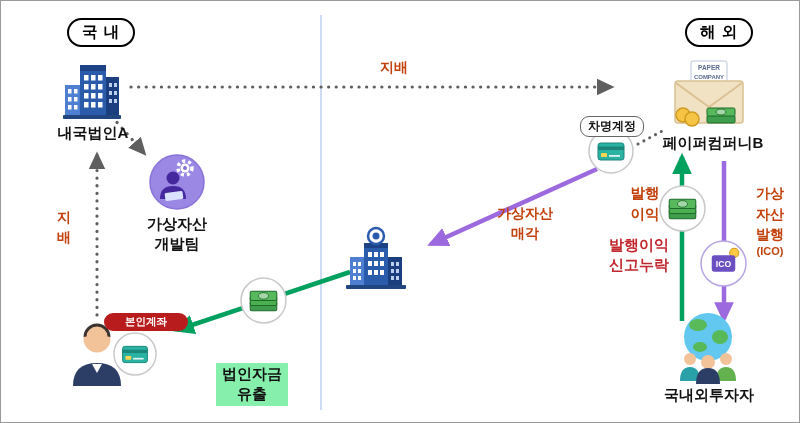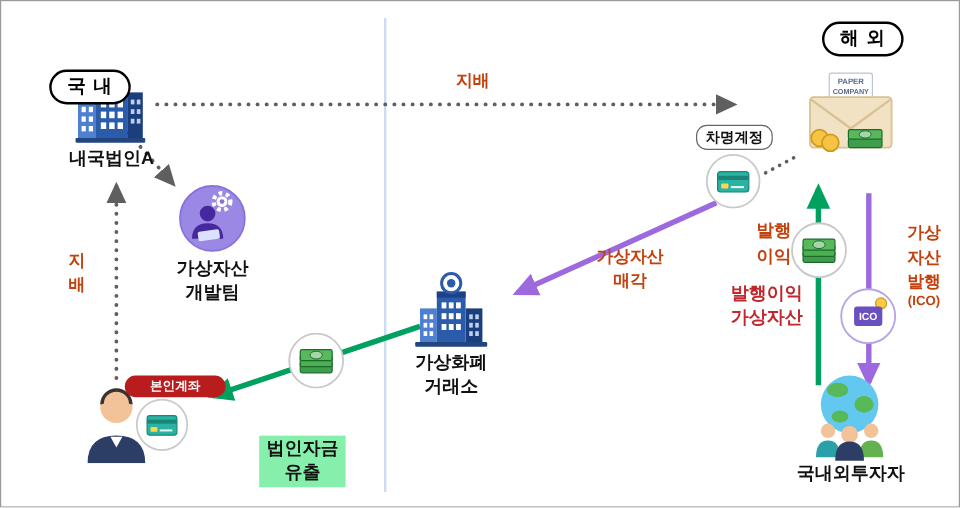--- a/index.html
+++ b/index.html
@@ -41,21 +41,21 @@
     <path d="M130,86 L610,86" stroke="#5f5f5f" stroke-width="3.2" stroke-dasharray="0.1 7.5" stroke-linecap="round" fill="none" marker-end="url(#ah-gray)"></path>
     <path d="M96,314 L96,154" stroke="#5f5f5f" stroke-width="3.2" stroke-dasharray="0.1 7.5" stroke-linecap="round" fill="none" marker-end="url(#ah-gray)"></path>
     <path d="M106,110 L143,152" stroke="#5f5f5f" stroke-width="3.2" stroke-dasharray="0.1 7.5" stroke-linecap="round" fill="none" marker-end="url(#ah-gray)"></path>
     <path d="M637,143 L665,128" stroke="#5f5f5f" stroke-width="3" stroke-dasharray="0.1 6.5" stroke-linecap="round" fill="none"></path>
     <path d="M596,168 L430,243" stroke="#9c6ade" stroke-width="4.5" fill="none" marker-end="url(#ah-purple)"></path>
     <path d="M349,271 L176,329" stroke="#00a05f" stroke-width="4.5" fill="none" marker-end="url(#ah-green)"></path>
     <path d="M681,320 L681,156" stroke="#00a05f" stroke-width="4.5" fill="none" marker-end="url(#ah-green)"></path>
     <path d="M723,160 L723,318" stroke="#9c6ade" stroke-width="4.5" fill="none" marker-end="url(#ah-purple)"></path>
   </svg>
 
-  <div class="abs pill" style="left:40px;top:17px;margin-top:40px;">국 내</div>
+  <div class="abs pill" style="left:66px;top:17px;">국 내</div>
   <div class="abs pill" style="left:684px;top:17px;">해 외</div>
 
   <div class="abs icon" style="left:60px;top:58px;width:62px;height:62px;">
     <svg viewBox="0 0 62 62" width="62" height="62">
       <rect x="4" y="26" width="15" height="30" fill="#4f7fd0"></rect>
       <rect x="7" y="30" width="3.5" height="4.5" fill="#fff"></rect>
         <rect x="13" y="30" width="3.5" height="4.5" fill="#fff"></rect>
       <rect x="7" y="38" width="3.5" height="4.5" fill="#fff"></rect>
         <rect x="13" y="38" width="3.5" height="4.5" fill="#fff"></rect>
       <rect x="7" y="46" width="3.5" height="4.5" fill="#fff"></rect>
@@ -149,39 +149,38 @@
         <rect x="30" y="36" width="4" height="5" fill="#fff"></rect>
         <rect x="36" y="36" width="4" height="5" fill="#fff"></rect>
       <rect x="24" y="45" width="4" height="5" fill="#fff"></rect>
         <rect x="30" y="45" width="4" height="5" fill="#fff"></rect>
         <rect x="36" y="45" width="4" height="5" fill="#fff"></rect>
       <circle cx="32" cy="11" r="8" fill="#fff" stroke="#2a5cab" stroke-width="2.5"></circle>
       <circle cx="32" cy="11" r="3.5" fill="#2a5cab"></circle>
       <rect x="2" y="60" width="60" height="4" rx="1" fill="#20457f"></rect>
     </svg>
   </div>
-  <div class="abs lbl" style="left:325px;top:292px;width:100px;">가상화폐
-거래소</div>
 
   <div class="abs icon" style="left:668px;top:56px;width:80px;height:74px;">
     <svg viewBox="0 0 80 74" width="80" height="74">
       <rect x="22" y="4" width="36" height="22" rx="2" fill="#fff" stroke="#b9c3d6"></rect>
       <text x="40" y="13" text-anchor="middle" font-size="6.5" font-weight="bold" fill="#5a6b8c">PAPER</text>
       <text x="40" y="21.5" text-anchor="middle" font-size="6" font-weight="bold" fill="#5a6b8c">COMPANY</text>
       <rect x="6" y="24" width="68" height="42" rx="3" fill="#f2e2c4" stroke="#d9c193" stroke-width="1.5"></rect>
       <path d="M7,26 L40,50 L73,26" fill="none" stroke="#d9c193" stroke-width="2"></path>
       <circle cx="14" cy="58" r="7" fill="#f6c445" stroke="#d09a1f" stroke-width="1.5"></circle>
       <circle cx="23" cy="62" r="7" fill="#f6c445" stroke="#d09a1f" stroke-width="1.5"></circle>
       <rect x="38" y="58" width="28" height="8" rx="1.5" fill="#3f9e4d" stroke="#1d6b2a"></rect>
       <rect x="38" y="51" width="28" height="8" rx="1.5" fill="#57b85c" stroke="#1d6b2a"></rect>
       <ellipse cx="52" cy="55" rx="5" ry="3" fill="#a5d6a7" stroke="#1d6b2a" stroke-width="0.8"></ellipse>
     </svg>
   </div>
-
-  <div class="abs mini-pill" style="left:579px;top:103px;">차명계정</div>
+  <div class="abs lbl" style="left:650px;top:132px;width:124px;">페이퍼컴퍼니B</div>
+
+  <div class="abs mini-pill" style="left:579px;top:115px;">차명계정</div>
   <div class="abs icon" style="left:587px;top:127px;width:46px;height:46px;">
     <svg viewBox="0 0 46 46" width="46" height="46">
       <circle cx="23" cy="23" r="22" fill="#fff" stroke="#c9c9c9" stroke-width="1.5"></circle>
       <rect x="10" y="15" width="26" height="17" rx="2.5" fill="#2ab3a3" stroke="#1b8579"></rect>
       <rect x="10" y="18.5" width="26" height="3.5" fill="#1b8579"></rect>
       <rect x="13" y="25" width="6" height="4" rx="0.8" fill="#ffd54f"></rect>
       <rect x="21" y="27" width="11" height="1.8" fill="#e0f2f1"></rect>
     </svg>
   </div>
 
@@ -207,21 +206,21 @@
   <div class="abs icon" style="left:658px;top:184px;width:47px;height:47px;">
     <svg viewBox="0 0 46 46" width="47" height="47">
       <circle cx="23" cy="23" r="22" fill="#fff" stroke="#c9c9c9" stroke-width="1.5"></circle>
       <rect x="10" y="24" width="26" height="9" rx="1.5" fill="#3f9e4d" stroke="#1d6b2a"></rect>
       <rect x="10" y="19" width="26" height="9" rx="1.5" fill="#4caf50" stroke="#1d6b2a"></rect>
       <rect x="10" y="14" width="26" height="9" rx="1.5" fill="#57b85c" stroke="#1d6b2a"></rect>
       <ellipse cx="23" cy="18.5" rx="5" ry="3.2" fill="#a5d6a7" stroke="#1d6b2a" stroke-width="0.8"></ellipse>
     </svg>
   </div>
   <div class="abs warn-red" style="left:590px;top:234px;width:96px;">발행이익
-가상자산</div>
+신고누락</div>
 
   <div class="abs icon" style="left:699px;top:239px;width:47px;height:47px;">
     <svg viewBox="0 0 46 46" width="47" height="47">
       <circle cx="23" cy="23" r="22" fill="#fff" stroke="#b7a6e3" stroke-width="1.5"></circle>
       <circle cx="33.5" cy="12.5" r="4.5" fill="#ffc845" stroke="#d09a1f"></circle>
       <rect x="11.5" y="15" width="23" height="16" rx="2.5" fill="#6a4fc1"></rect>
       <text x="23" y="26.5" text-anchor="middle" font-size="8.5" font-weight="bold" fill="#ffffff">ICO</text>
     </svg>
   </div>
   <div class="abs edge" style="left:745px;top:162px;width:48px;">

